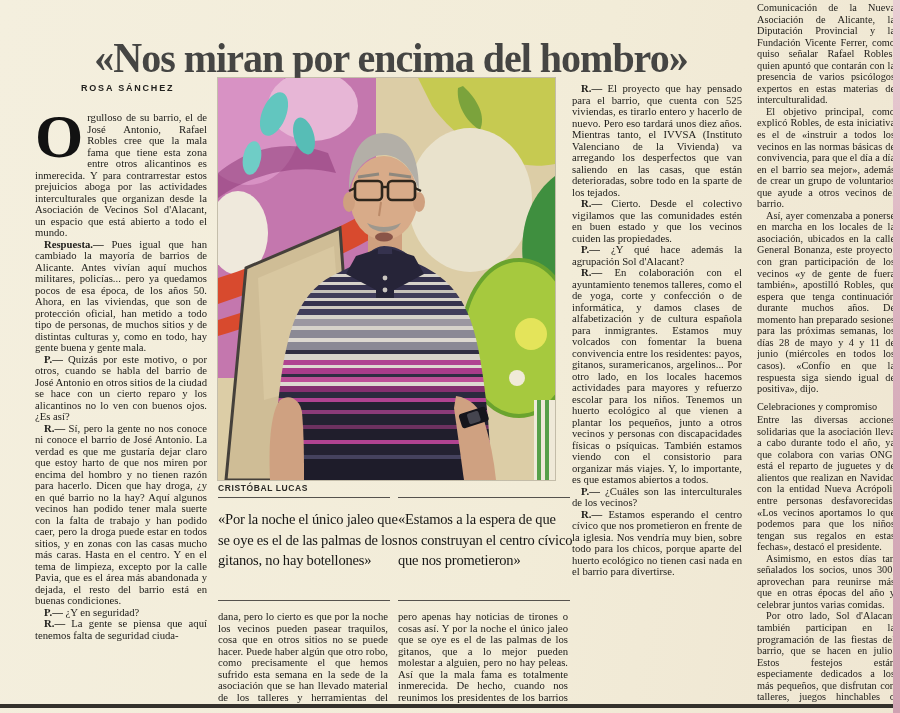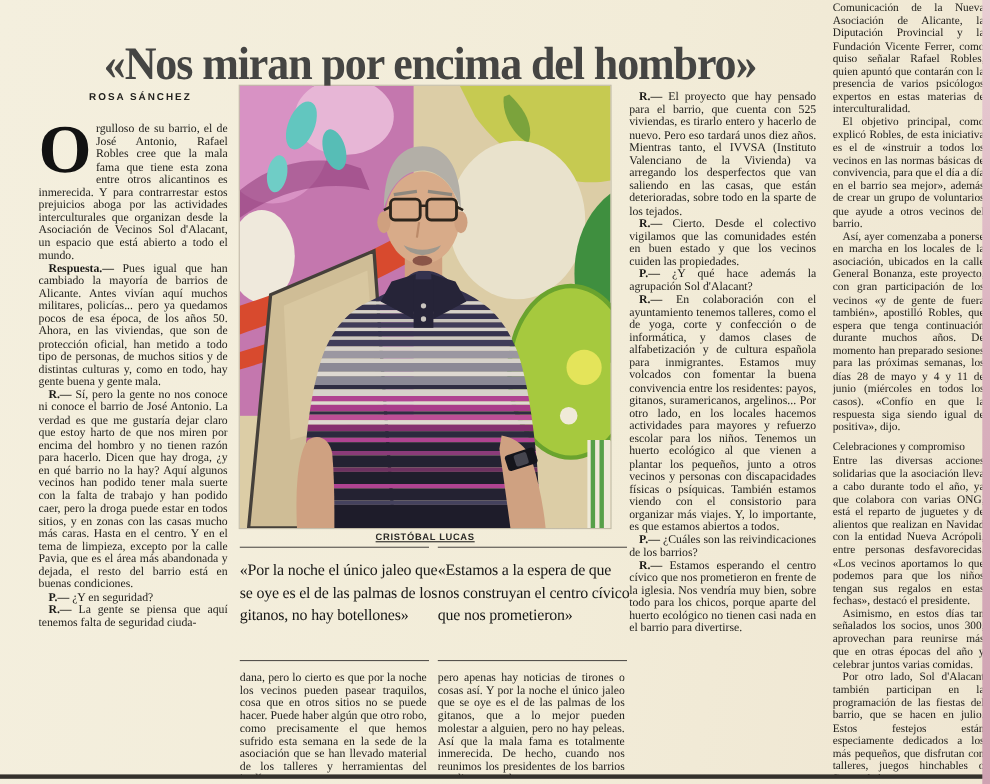--- a/index.html
+++ b/index.html
@@ -20,22 +20,22 @@
   .byline{
     font:bold 9px/12px "Liberation Sans",sans-serif;letter-spacing:1.8px;
     margin:0 0 18px 46px;color:#23221f;white-space:nowrap;
   }
   .dropcap{
     float:left;font:bold 62px/47px "Liberation Serif",serif;color:#121212;
     margin:1px 4px 0 0;
   }
   .photo{position:absolute;left:218px;top:78px;width:337px;height:402px;outline:1px solid rgba(110,100,80,.35);}
   .caption{
-    position:absolute;left:218px;top:483px;width:337px;text-align:center;
-    font:bold 8.5px/10px "Liberation Sans",sans-serif;letter-spacing:.6px;color:#2a2926;text-decoration:underline;
+    position:absolute;left:218px;top:483px;width:337px;text-align:left;
+    font:bold 8.5px/10px "Liberation Sans",sans-serif;letter-spacing:.6px;color:#2a2926;
   }
   .pq-rule{position:absolute;height:1px;background:#55524d;}
   .pq{
     position:absolute;font:14.5px/20.5px "Liberation Serif",serif;color:#171716;
     letter-spacing:-.2px;text-align:left;
   }
   .subhead{font:bold 10.5px/13px "Liberation Sans",sans-serif;color:#1b1a17;margin:6px 0 2px 0 !important;text-align:center;}
   .bottom-rule{position:absolute;left:0;top:704px;width:894px;height:4px;background:#34312c;}
   .edge-strip{position:absolute;right:0;top:0;width:7px;height:713px;
     background:linear-gradient(180deg,#e9cdd4 0%,#d9afbd 50%,#cfa2b2 100%);}
@@ -44,20 +44,21 @@
 <body>
 
 <div id="page">
 
   <h1 class="headline">«Nos miran por encima del hombro»</h1>
 
   <div class="col" style="left:35px;top:82px;width:172px;height:623px">
     <div class="byline">ROSA SÁNCHEZ</div>
     <p><span class="dropcap">O</span><span>rgulloso de su barrio, el de José Antonio, Rafael Robles cree que la mala fama que tiene esta zona entre otros alicantinos es inmerecida. Y para contrarrestar estos prejuicios aboga por las actividades interculturales que organizan desde la Asociación de Vecinos Sol d'Alacant, un espacio que está abierto a todo el mundo.</span></p>
     <p class="indent"><b>Respuesta.—</b><span> Pues igual que han cambiado la mayoría de barrios de Alicante. Antes vivían aquí muchos militares, policías... pero ya quedamos pocos de esa época, de los años 50. Ahora, en las viviendas, que son de protección oficial, han metido a todo tipo de personas, de muchos sitios y de distintas culturas y, como en todo, hay gente buena y gente mala.</span></p>
+    <p class="indent"><b>P.—</b><span> Quizás por este motivo, o por otros, cuando se habla del barrio de José Antonio en otros sitios de la ciudad se hace con un cierto reparo y los alicantinos no lo ven con buenos ojos. ¿Es así?</span></p>
     <p class="indent"><b>R.—</b><span> Sí, pero la gente no nos conoce ni conoce el barrio de José Antonio. La verdad es que me gustaría dejar claro que estoy harto de que nos miren por encima del hombro y no tienen razón para hacerlo. Dicen que hay droga, ¿y en qué barrio no la hay? Aquí algunos vecinos han podido tener mala suerte con la falta de trabajo y han podido caer, pero la droga puede estar en todos sitios, y en zonas con las casas mucho más caras. Hasta en el centro. Y en el tema de limpieza, excepto por la calle Pavia, que es el área más abandonada y dejada, el resto del barrio está en buenas condiciones.</span></p>
     <p class="indent"><b>P.—</b><span> ¿Y en seguridad?</span></p>
     <p class="indent"><b>R.—</b><span> La gente se piensa que aquí tenemos falta de seguridad ciuda-</span></p>
   </div>
 
   <div class="photo">
     <svg width="337" height="402" viewBox="0 0 337 402" preserveAspectRatio="none">
       <g>
         <rect x="0" y="0" width="337" height="402" fill="#dccda6"></rect>
         <rect x="0" y="0" width="158" height="300" fill="#c477ae"></rect>
@@ -169,21 +170,21 @@
 
   <div class="col" style="left:398px;top:611px;width:170px;height:94px">
     <p><span>pero apenas hay noticias de tirones o cosas así. Y por la noche el único jaleo que se oye es el de las palmas de los gitanos, que a lo mejor pueden molestar a alguien, pero no hay peleas. Así que la mala fama es totalmente inmerecida. De hecho, cuando nos reunimos los presidentes de los barrios me dicen que el</span></p>
   </div>
 
   <div class="col" style="left:572px;top:83px;width:170px;height:622px">
     <p class="indent"><b>R.—</b><span> El proyecto que hay pensado para el barrio, que cuenta con 525 viviendas, es tirarlo entero y hacerlo de nuevo. Pero eso tardará unos diez años. Mientras tanto, el IVVSA (Instituto Valenciano de la Vivienda) va arregando los desperfectos que van saliendo en las casas, que están deterioradas, sobre todo en la sparte de los tejados.</span></p>
     <p class="indent"><b>R.—</b><span> Cierto. Desde el colectivo vigilamos que las comunidades estén en buen estado y que los vecinos cuiden las propiedades.</span></p>
     <p class="indent"><b>P.—</b><span> ¿Y qué hace además la agrupación Sol d'Alacant?</span></p>
     <p class="indent"><b>R.—</b><span> En colaboración con el ayuntamiento tenemos talleres, como el de yoga, corte y confección o de informática, y damos clases de alfabetización y de cultura española para inmigrantes. Estamos muy volcados con fomentar la buena convivencia entre los residentes: payos, gitanos, suramericanos, argelinos... Por otro lado, en los locales hacemos actividades para mayores y refuerzo escolar para los niños. Tenemos un huerto ecológico al que vienen a plantar los pequeños, junto a otros vecinos y personas con discapacidades físicas o psíquicas. También estamos viendo con el consistorio para organizar más viajes. Y, lo importante, es que estamos abiertos a todos.</span></p>
-    <p class="indent"><b>P.—</b><span> ¿Cuáles son las reivindicaciones de los barrios?</span></p>
+    <p class="indent"><b>P.—</b><span> ¿Cuáles son las interculturales de los vecinos?</span></p>
     <p class="indent"><b>R.—</b><span> Estamos esperando el centro cívico que nos prometieron en frente de la iglesia. Nos vendría muy bien, sobre todo para los chicos, porque aparte del huerto ecológico no tienen casi nada en el barrio para divertirse.</span></p>
   </div>
 
   <div class="col narrow" style="left:757px;top:2px;width:138px;height:703px">
     <p><span>Comunicación de la Nueva Asociación de Alicante, la Diputación Provincial y la Fundación Vicente Ferrer, como quiso señalar Rafael Robles, quien apuntó que contarán con la presencia de varios psicólogos expertos en estas materias de interculturalidad.</span></p>
     <p class="indent"><span>El objetivo principal, como explicó Robles, de esta iniciativa es el de «instruir a todos los vecinos en las normas básicas de convivencia, para que el día a día en el barrio sea mejor», además de crear un grupo de voluntarios que ayude a otros vecinos del barrio.</span></p>
     <p class="indent"><span>Así, ayer comenzaba a ponerse en marcha en los locales de la asociación, ubicados en la calle General Bonanza, este proyecto, con gran participación de los vecinos «y de gente de fuera también», apostilló Robles, que espera que tenga continuación durante muchos años. De momento han preparado sesiones para las próximas semanas, los días 28 de mayo y 4 y 11 de junio (miércoles en todos los casos). «Confío en que la respuesta siga siendo igual de positiva», dijo.</span></p>
     <p class="subhead">Celebraciones y compromiso</p>
     <p><span>Entre las diversas acciones solidarias que la asociación lleva a cabo durante todo el año, ya que colabora con varias ONG, está el reparto de juguetes y de alientos que realizan en Navidad con la entidad Nueva Acrópoli, entre personas desfavorecidas. «Los vecinos aportamos lo que podemos para que los niños tengan sus regalos en estas fechas», destacó el presidente.</span></p>
     <p class="indent"><span>Asimismo, en estos días tan señalados los socios, unos 300, aprovechan para reunirse más que en otras épocas del año y celebrar juntos varias comidas.</span></p>

